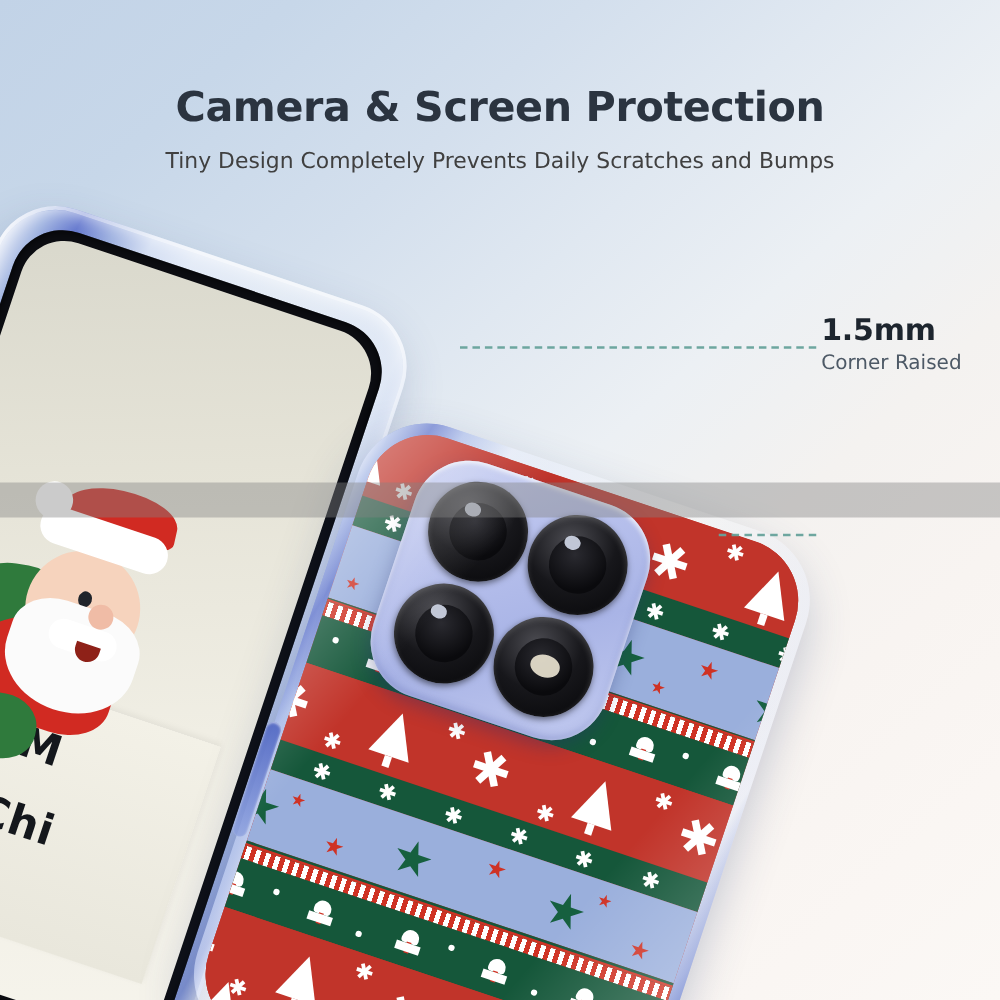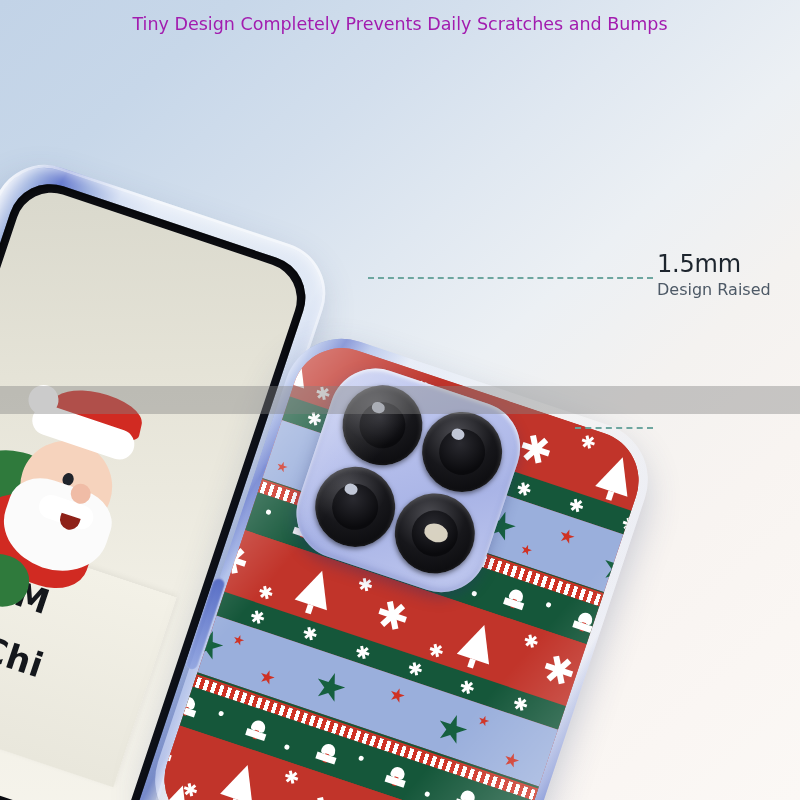--- a/index.html
+++ b/index.html
@@ -30,28 +30,28 @@
   
   .headings{position:absolute;left:0;top:0;width:800px;text-align:center;}
   .title{
     margin:0;padding-top:66px;
     font-size:33px;font-weight:bold;letter-spacing:-0.3px;
     color:#2b3440;
     font-family:"DejaVu Sans", sans-serif;
   }
   .subtitle{
     margin:0;padding-top:14px;
-    font-size:17.5px;font-weight:400;color:#a21caf;
+    font-size:17.5px;font-weight:400;color:#404040;
     font-family:"DejaVu Sans", sans-serif;
   }
 
   
   .callout{position:absolute;text-align:left;}
   .callout .val{
-    font-size:24px;font-weight:normal;color:#1d252e;letter-spacing:-0.2px;
+    font-size:24px;font-weight:bold;color:#1d252e;letter-spacing:-0.2px;
     font-family:"DejaVu Sans", sans-serif;line-height:1.05;
   }
   .callout .cap{
     font-size:16px;color:#4d5966;margin-top:4px;
     font-family:"DejaVu Sans", sans-serif;line-height:1.1;
   }
   #callout-screen{left:657px;top:252px;}
   #callout-corner{left:657px;top:398px;}
 
   .leader{
@@ -253,20 +253,21 @@
   }
 </style>
 </head>
 <body>
 
 <div id="stage">
 
   <div class="bg"></div>
 
   <div class="headings">
+    <h1 class="title">Camera &amp; Screen Protection</h1>
     <p class="subtitle">Tiny Design Completely Prevents Daily Scratches and Bumps</p>
   </div>
 
   <div id="phone-front">
     <div class="case-shell"></div>
     <div class="rim-hi"></div>
 
     <div class="btn-rail btn-pwr"></div>
 
     <div class="bezel">
@@ -626,19 +627,19 @@
     </div>
 
     <div class="btn-rail btn-a"></div>
   </div>
 
   <div class="leader" id="leader-screen"></div>
   <div class="leader" id="leader-corner"></div>
 
   <div class="callout" id="callout-screen">
     <div class="val">1.5mm</div>
-    <div class="cap">Design Raised</div>
+    <div class="cap">Corner Raised</div>
   </div>
 
 
   <div class="wm-band"></div>
 
 </div>
 
 </body></html>

